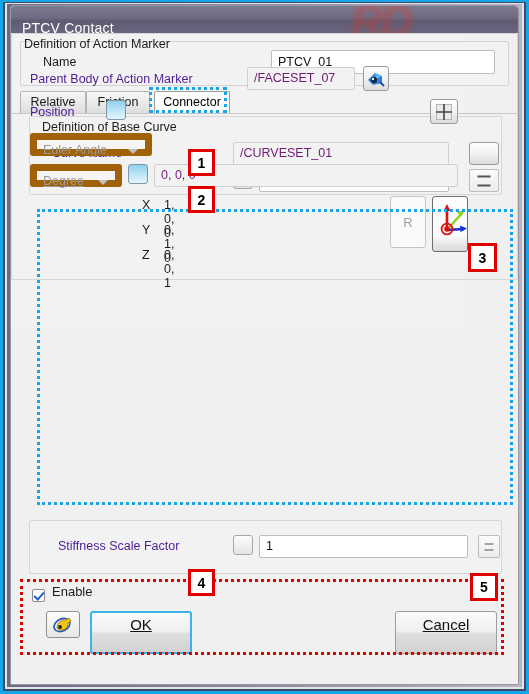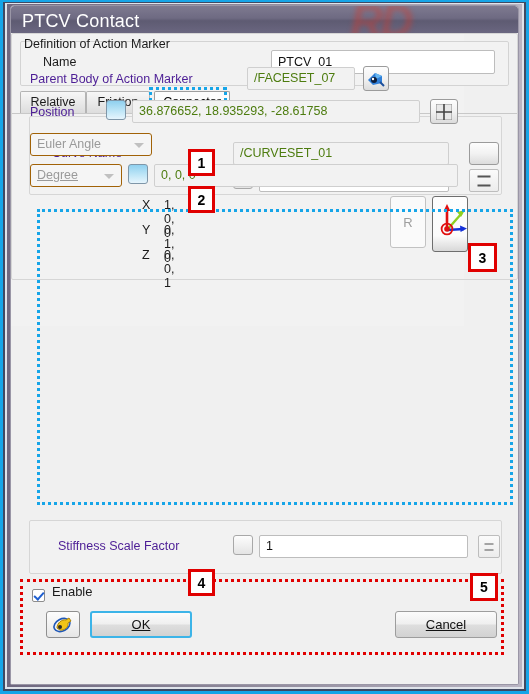--- a/index.html
+++ b/index.html
@@ -17,21 +17,21 @@
   .frame-light{position:absolute;left:5px;top:3px;right:5px;bottom:5px;background:#dfe3ea;}
   .frame-purple{position:absolute;left:7px;top:4px;right:7px;bottom:7px;
     background:linear-gradient(to right,#6f6880,#8a8496 40%,#b9b4c2);}
   .window{position:absolute;left:10px;top:5px;right:10px;bottom:9px;
     background:#f0f0f0;border:1px solid #9a96a6;border-radius:4px 4px 2px 2px;overflow:hidden;}
 
   
   .titlebar{position:relative;height:27px;
     background:linear-gradient(to bottom,#7e7a90 0%,#6e6a82 45%,#5e5b72 55%,#6a6680 100%);
     border-radius:3px 3px 0 0;overflow:hidden;}
-  .title-text{position:absolute;left:11px;top:5px;color:#ffffff;font-size:18px;letter-spacing:.2px;}
+  .title-text{position:absolute;left:11px;top:14px;color:#ffffff;font-size:14px;letter-spacing:.2px;}
   .watermark{position:absolute;right:18px;top:-12px;width:150px;height:52px;
     color:rgba(214,54,41,.40);font-size:46px;font-weight:bold;font-style:italic;
     font-family:"Liberation Sans",sans-serif;filter:blur(2.5px);letter-spacing:-3px;}
 
   
   .body{position:absolute;left:0;right:0;top:27px;bottom:0;background:#f0f0f0;}
 
   
   .name-panel{position:absolute;left:9px;top:8px;right:9px;height:43px;
     background:#f2f2f2;border:1px solid #d3d3d3;border-radius:2px;}
@@ -66,21 +66,21 @@
   .grp-action{left:27px;top:177px;width:calc(100% - 54px);height:293px;background:#f2f2f2;border:none;}
   .grp-action-inner{position:absolute;left:0;top:0;right:0;height:245px;
     border:1px solid #d6d6d6;border-radius:2px;}
   .grp-stiff{left:18px;top:487px;width:calc(100% - 36px);height:52px;border:1px solid #d6d6d6;}
 
   .row-label{position:absolute;font-size:12.5px;color:#4c1d95;}
 
   
   .tfield{position:absolute;height:23px;box-sizing:border-box;
     border:1px solid #cfcfcf;border-radius:2px;background:#f2f2f2;
-    font-family:"Liberation Sans",sans-serif;font-size:12.5px;color:#4d7c0f;
+    font-family:"Liberation Sans",sans-serif;font-size:12.5px;color:#701a75;
     padding:0 6px;line-height:21px;}
   .tfield.white{background:#ffffff;border-color:#bdbdbd;color:#111;}
 
   
   .sqbtn{position:absolute;box-sizing:border-box;
     border:1px solid #9b9b9b;border-radius:3px;
     background:linear-gradient(to bottom,#fdfdfd 0%,#f2f2f2 50%,#dcdcdc 100%);}
   .sqbtn.flat{border:1px solid #bdbdbd;border-radius:2px;
     background:linear-gradient(to bottom,#fbfbfb,#ececec);}
   .eq-glyph{position:absolute;left:50%;top:50%;transform:translate(-50%,-50%);
@@ -90,21 +90,21 @@
   .bluebox{position:absolute;width:20px;height:20px;box-sizing:border-box;
     border:1px solid #7f96a8;border-radius:3px;
     background:linear-gradient(to bottom,#8fd0ef 0%,#bfe6f7 55%,#e6f5fd 100%);}
   
   .graybox{position:absolute;width:20px;height:20px;box-sizing:border-box;
     border:1px solid #a8a8a8;border-radius:3px;
     background:linear-gradient(to bottom,#fdfdfd,#e4e4e4);}
 
   
   .combo{position:absolute;height:23px;box-sizing:border-box;
-    border:1px solid #a16207;border-radius:3px;background:#f5f5f5;
+    border:7px solid #a16207;border-radius:3px;background:#f5f5f5;
     font-size:12.5px;color:#9a9a9a;line-height:21px;padding:0 6px;}
   .combo .arrow{position:absolute;right:7px;top:9px;width:0;height:0;
     border-left:5px solid transparent;border-right:5px solid transparent;border-top:5px solid #c0c0c0;}
 
   
   .axis-row{position:absolute;font-size:12.5px;color:#1b1b1b;}
   .axis-letter{position:absolute;}
   .axis-vals{position:absolute;left:22px;}
 
   .rbtn{position:absolute;box-sizing:border-box;border:1px solid #c2c2c2;border-radius:3px;
@@ -113,24 +113,24 @@
     background:linear-gradient(to bottom,#fdfdfd 0%,#fbfbfb 72%,#d8d8d8 100%);}
 
   
   .bottom{position:absolute;left:9px;right:9px;top:545px;height:78px;}
   .chk{position:absolute;width:13px;height:13px;box-sizing:border-box;
     border:1px solid #8d8d8d;border-radius:2px;background:#ffffff;}
   .chk:after{content:"";position:absolute;left:3px;top:0px;width:4px;height:8px;
     border:solid #1f5fd0;border-width:0 2px 2px 0;transform:rotate(42deg);}
   .chk-label{position:absolute;font-size:13px;color:#1b1b1b;}
 
-  .btn{position:absolute;height:27px;box-sizing:border-box;
+  .btn{position:absolute;height:43px;box-sizing:border-box;
     border:1px solid #9d9d9d;border-radius:3px;
     background:linear-gradient(to bottom,#fbfbfb 0%,#efefef 48%,#dedede 52%,#d2d2d2 100%);
-    font-family:"Liberation Sans",sans-serif;font-size:13px;color:#111;
+    font-family:"Liberation Sans",sans-serif;font-size:15px;color:#111;
     text-align:center;line-height:25px;}
   .btn.focus{border:2px solid #3cb4e8;border-radius:3px;line-height:23px;}
   .btn u{text-decoration:underline;}
   .iconbtn{position:absolute;width:34px;height:27px;box-sizing:border-box;
     border:1px solid #8f8f8f;border-radius:3px;
     background:linear-gradient(to bottom,#fdfdfd,#e6e6e6);}
 
   
   .badge{position:absolute;box-sizing:border-box;background:#ffffff;
     border:3px solid #e00000;font-weight:bold;font-size:14px;color:#000;
@@ -163,20 +163,21 @@
 
       <div class="tabstrip">
         <div class="tab tab-relative">Relative</div>
         <div class="tab tab-friction">Friction</div>
         <div class="tab tab-connector active">Connector</div>
       </div>
       <div class="tab-underline"></div>
       <div class="ann-cyan-tab"></div>
 
       <div class="group grp-base">
+        <div class="group-title">Definition of Base Curve</div>
 
         <div class="row-label" style="left:22px;top:29px;">Curve Name</div>
         <div class="tfield" style="left:203px;top:25px;width:216px;">/CURVESET_01</div>
         <div class="sqbtn" style="left:439px;top:25px;width:30px;height:23px;"></div>
 
         <div class="row-label" style="left:22px;top:56px;">Clearance</div>
         <div class="graybox" style="left:203px;top:52px;"></div>
         <div class="tfield white" style="left:229px;top:52px;width:190px;">0</div>
         <div class="sqbtn flat" style="left:439px;top:52px;width:30px;height:23px;">
           <div class="eq-glyph"></div>
@@ -194,21 +195,20 @@
               <path d="M1 9 L8 2 L15 5 L15 12 L6 14 Z" fill="#2f7fd8"></path>
               <path d="M8 2 L15 5 L9 8 Z" fill="#67b6f0"></path>
               <circle cx="7" cy="9" r="3" fill="#0b1c3a"></circle>
               <circle cx="6" cy="8" r="1.2" fill="#ffffff"></circle>
               <path d="M13 11 L17 15" stroke="#1b4f9c" stroke-width="2"></path>
             </svg>
           </div>
 
           <div class="row-label" style="left:18px;top:71px;">Position</div>
           <div class="bluebox" style="left:94px;top:66px;"></div>
-          <div class="tfield" style="left:120px;top:66px;width:288px;">36.876652, 18.935293, -28.61758</div>
           <div class="sqbtn" style="left:418px;top:65px;width:28px;height:25px;">
             <svg width="16" height="16" viewBox="0 0 16 16" style="position:absolute;left:5px;top:4px;">
               <rect x="0" y="0" width="16" height="16" fill="#e9e9e9" stroke="#8a8a8a"></rect>
               <line x1="8" y1="0" x2="8" y2="16" stroke="#444" stroke-width="1.6"></line>
               <line x1="0" y1="8" x2="16" y2="8" stroke="#444" stroke-width="1.6"></line>
             </svg>
           </div>
 
           <div class="combo" style="left:18px;top:99px;width:122px;">
             <span>Euler Angle</span>

